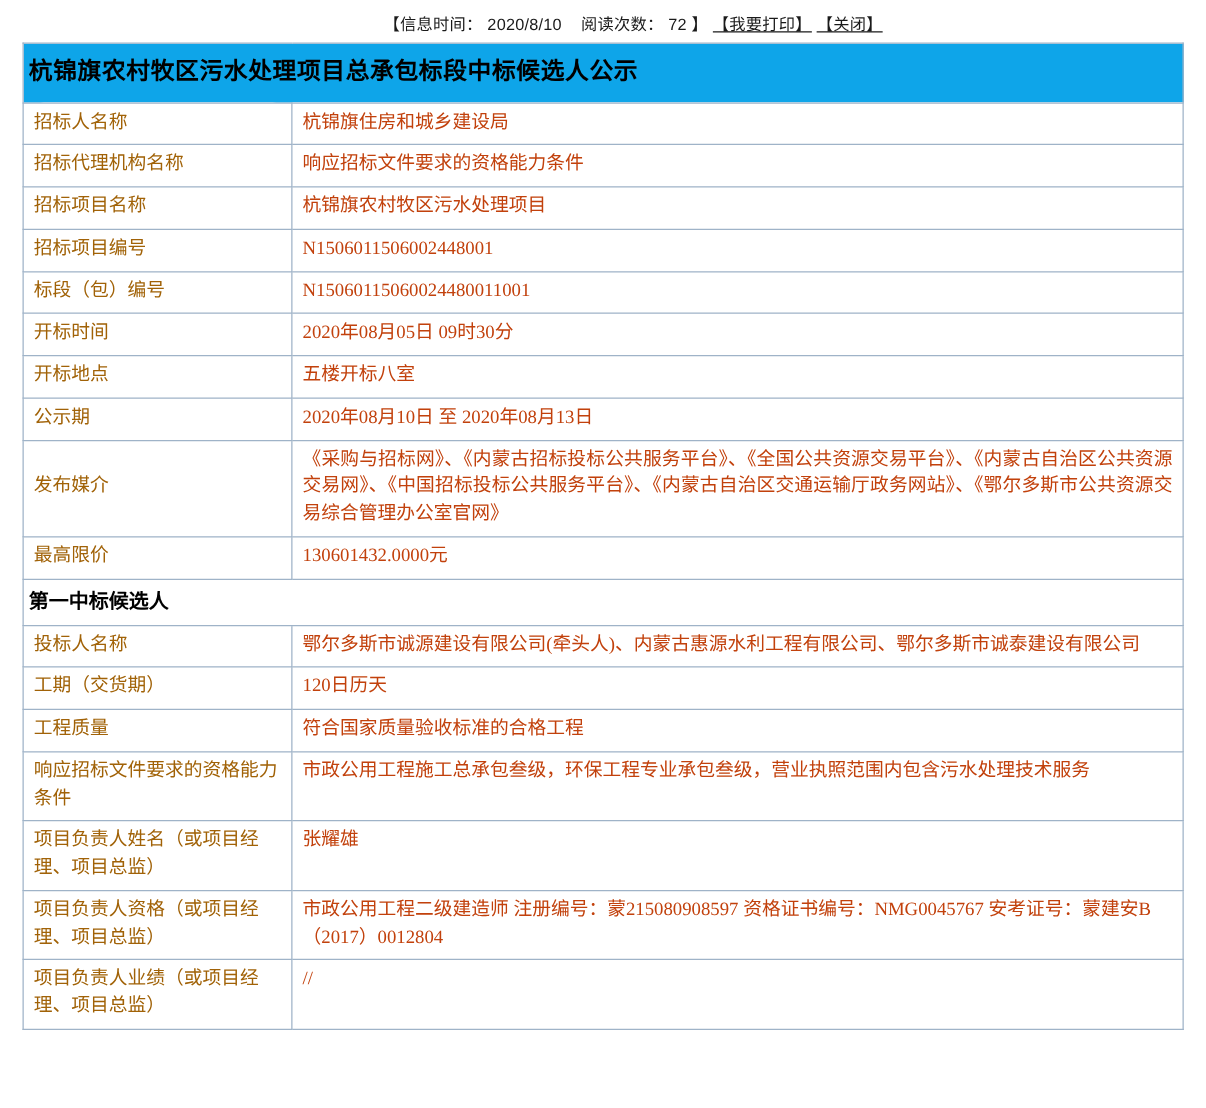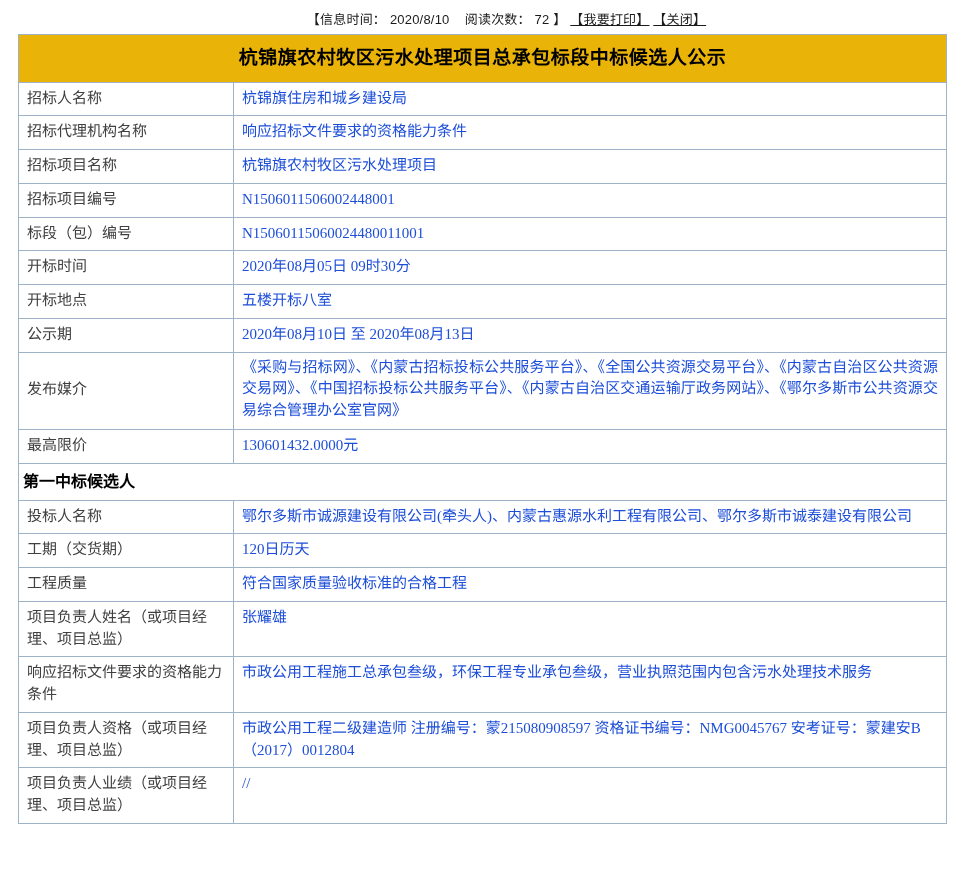--- a/index.html
+++ b/index.html
@@ -40,33 +40,32 @@
   table.notice td {
     border: 1px solid #9fb3c8;
     padding: 5px 8px 6px 8px;
     vertical-align: top;
     line-height: 1.45;
     background: #ffffff;
   }
   td.label {
     width: 215px;
     background: #f7f9fb;
-    color: #404040;
+    color: #a16207;
     border-radius: 16px;
   }
   td.value {
-    color: #1d4ed8;
+    color: #c2410c;
     word-break: break-all;
   }
   tr.title-row td {
-    text-align: center;
     font-weight: bold;
     font-size: 19px;
     padding: 9px 4px 10px 4px;
-    background: #eab308;
+    background: #0ea5e9;
     letter-spacing: 0.5px;
   }
   tr.section-row td {
     font-weight: bold;
     font-size: 16px;
     padding: 6px 4px 7px 4px;
     background: #ffffff;
   }
   .media-cell {
     line-height: 1.75;
@@ -150,26 +149,26 @@
       </tr>
       <tr>
         <td class="label">工期（交货期）</td>
         <td class="value">120日历天</td>
       </tr>
       <tr>
         <td class="label">工程质量</td>
         <td class="value">符合国家质量验收标准的合格工程</td>
       </tr>
       <tr>
+        <td class="label">响应招标文件要求的资格能力条件</td>
+        <td class="value">市政公用工程施工总承包叁级，环保工程专业承包叁级，营业执照范围内包含污水处理技术服务</td>
+      </tr>
+      <tr>
         <td class="label">项目负责人姓名（或项目经理、项目总监）</td>
         <td class="value">张耀雄</td>
-      </tr>
-      <tr>
-        <td class="label">响应招标文件要求的资格能力条件</td>
-        <td class="value">市政公用工程施工总承包叁级，环保工程专业承包叁级，营业执照范围内包含污水处理技术服务</td>
       </tr>
       <tr>
         <td class="label">项目负责人资格（或项目经理、项目总监）</td>
         <td class="value">市政公用工程二级建造师  注册编号：蒙215080908597 资格证书编号：NMG0045767 安考证号：蒙建安B（2017）0012804</td>
       </tr>
       <tr>
         <td class="label">项目负责人业绩（或项目经理、项目总监）</td>
         <td class="value">//</td>
       </tr>
 

